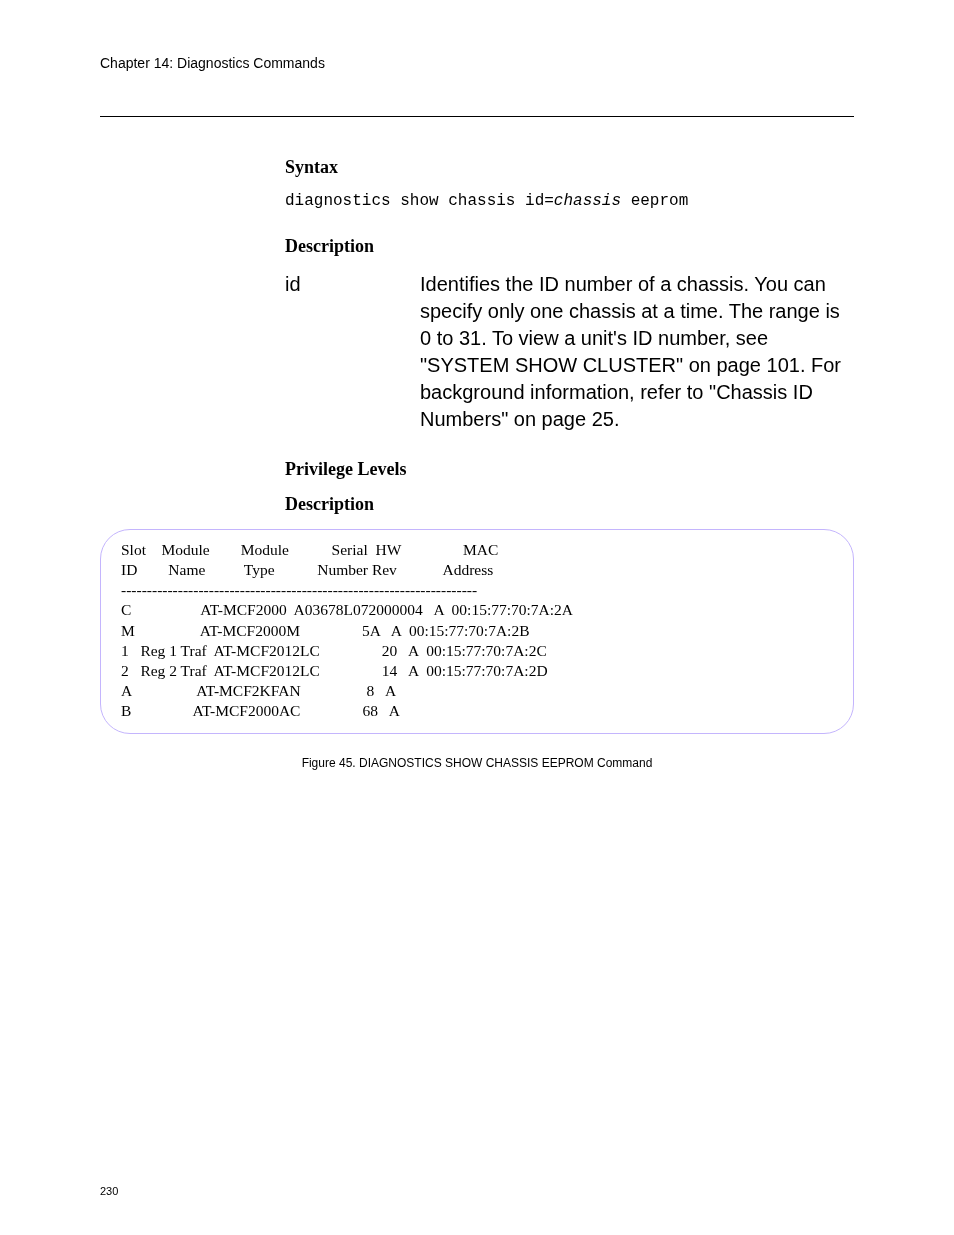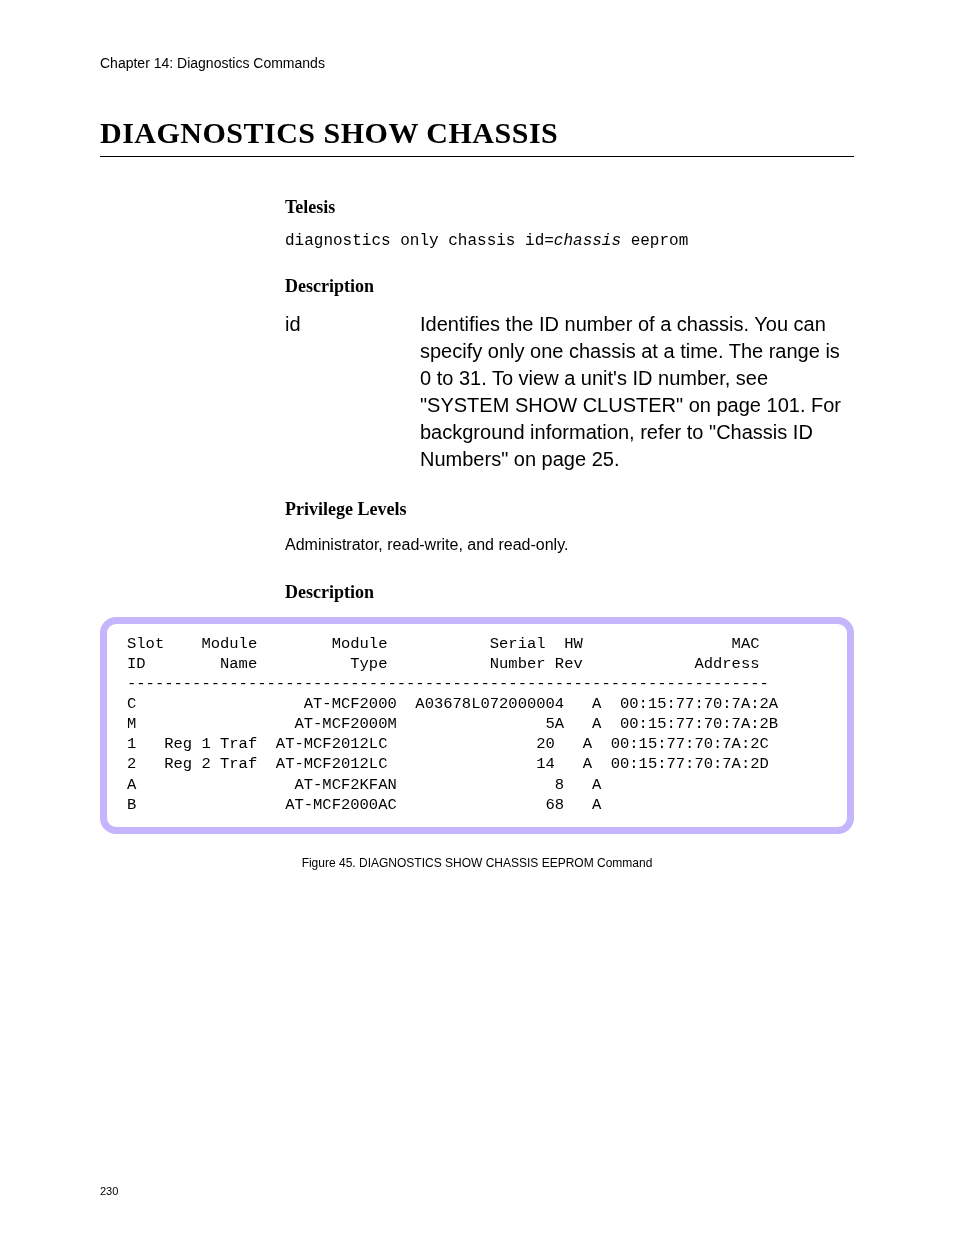--- a/index.html
+++ b/index.html
@@ -64,24 +64,24 @@
   .param-desc {
     flex: 1;
   }
   .body-text {
     font-size: 16px;
     line-height: 1.35;
     margin-bottom: 26px;
   }
   .output-box {
     margin-left: 0;
-    border: 7px solid #c4b5fd;
-    border-radius: 16px;
+    border: 1px solid #c4b5fd;
+    border-radius: 30px;
     padding: 10px 20px 12px 20px;
-    font-family: Liberation Mono, monospace;
+    font-family: Liberation Serif, serif;
     font-size: 15.5px;
     line-height: 1.3;
     white-space: pre;
     overflow: hidden;
   }
   .figure-caption {
     text-align: center;
     font-size: 12px;
     margin-top: 22px;
   }
@@ -92,36 +92,34 @@
     font-size: 11px;
   }
 </style>
 </head>
 <body>
 
 <div class="page">
 
   <div class="chapter-header">Chapter 14: Diagnostics Commands</div>
 
-  <h1 class="title">DIAGNOSTICS SHOW CHASSIS</h1>
   <hr class="rule">
 
   <div class="content">
 
-    <h2 class="section">Telesis</h2>
-    <div class="syntax-line"><span>diagnostics only chassis id=</span><span class="italic">chassis</span><span> eeprom</span></div>
+    <h2 class="section">Syntax</h2>
+    <div class="syntax-line"><span>diagnostics show chassis id=</span><span class="italic">chassis</span><span> eeprom</span></div>
 
     <h2 class="section">Description</h2>
     <div class="param-row">
       <div class="param-name">id</div>
       <div class="param-desc">Identifies the ID number of a chassis. You can specify only one chassis at a time. The range is 0 to 31. To view a unit's ID number, see "SYSTEM SHOW CLUSTER" on page 101. For background information, refer to "Chassis ID Numbers" on page 25.</div>
     </div>
 
     <h2 class="section">Privilege Levels</h2>
-    <div class="body-text">Administrator, read-write, and read-only.</div>
 
     <h2 class="section">Description</h2>
 
   </div>
 
   <div class="output-box">Slot    Module        Module           Serial  HW                MAC
 ID        Name          Type           Number Rev            Address
 ---------------------------------------------------------------------
 C                  AT-MCF2000  A03678L072000004   A  00:15:77:70:7A:2A
 M                 AT-MCF2000M                5A   A  00:15:77:70:7A:2B

